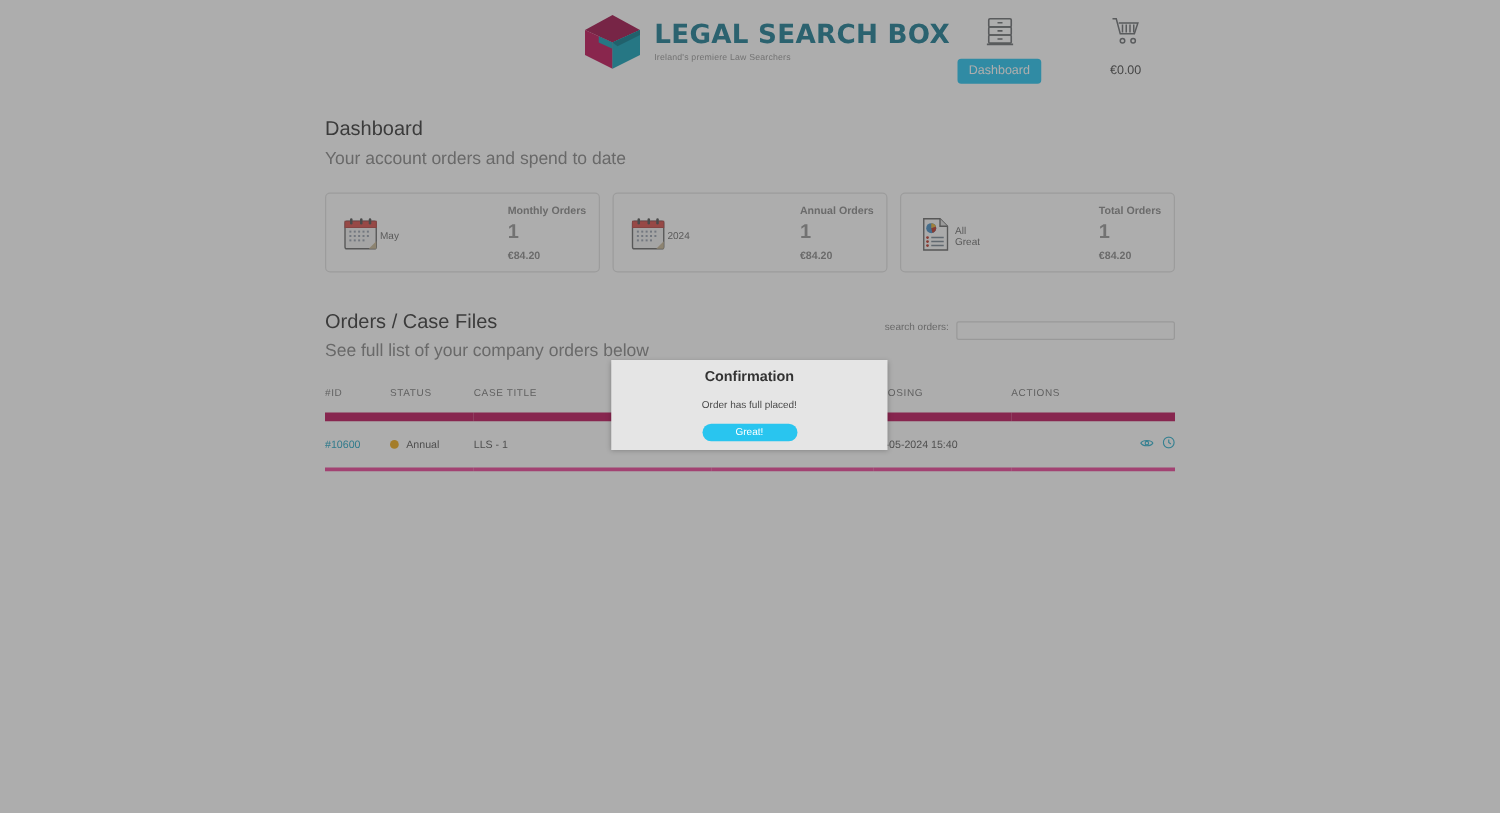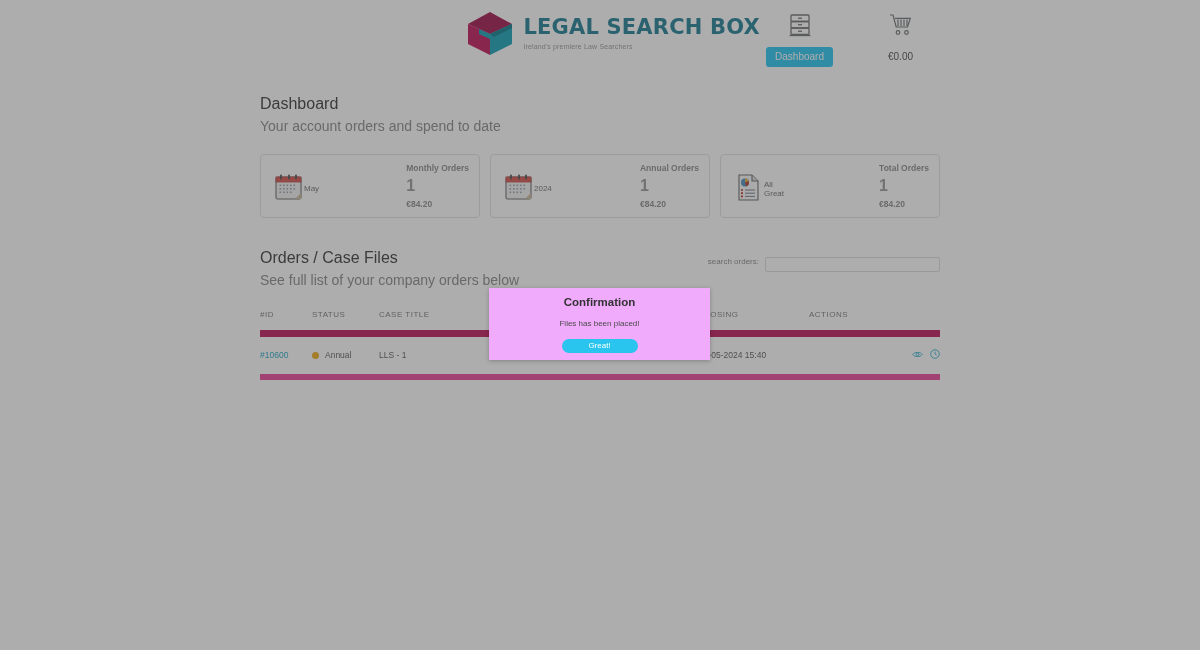--- a/index.html
+++ b/index.html
@@ -209,21 +209,21 @@
     font-weight: normal;
     text-align: left;
     padding: 0 0 11px 0;
     border-bottom: 7px solid #be185d;
   }
 
   table.orders td {
     font-size: 8.5px;
     color: #5c5c5c;
     padding: 12px 0 13px 0;
-    border-bottom: 6px solid #ec4899;
+    border-bottom: 3px solid #ec4899;
   }
 
   .col-id     { width: 52px; }
   .col-status { width: 67px; }
   .col-title  { width: 190px; }
   .col-total  { width: 130px; text-align: right; }
   .col-close  { width: 110px; }
   .col-act    { text-align: right; }
 
   td.col-total { text-align: right; }
@@ -256,21 +256,21 @@
     inset: 0;
     background: rgba(60,60,60,0.42);
   }
 
   .modal {
     position: absolute;
     left: 489px;
     top: 288px;
     width: 221px;
     height: 72px;
-    background: #f0abfc;
+    background: #e5e5e5;
     box-shadow: 0 1px 4px rgba(0,0,0,.25);
     padding: 9px 10px 10px;
     text-align: center;
   }
 
   .modal-title {
     font-size: 11.5px;
     font-weight: bold;
     color: #333;
     line-height: 1;
@@ -526,15 +526,15 @@
       </tbody>
     </table>
 
   </div>
 </div>
 
 <div id="overlay"></div>
 
 <div class="modal">
   <div class="modal-title">Confirmation</div>
-  <div class="modal-msg">Files has been placed!</div>
+  <div class="modal-msg">Order has full placed!</div>
   <button class="modal-btn">Great!</button>
 </div>
 
 </body></html>

